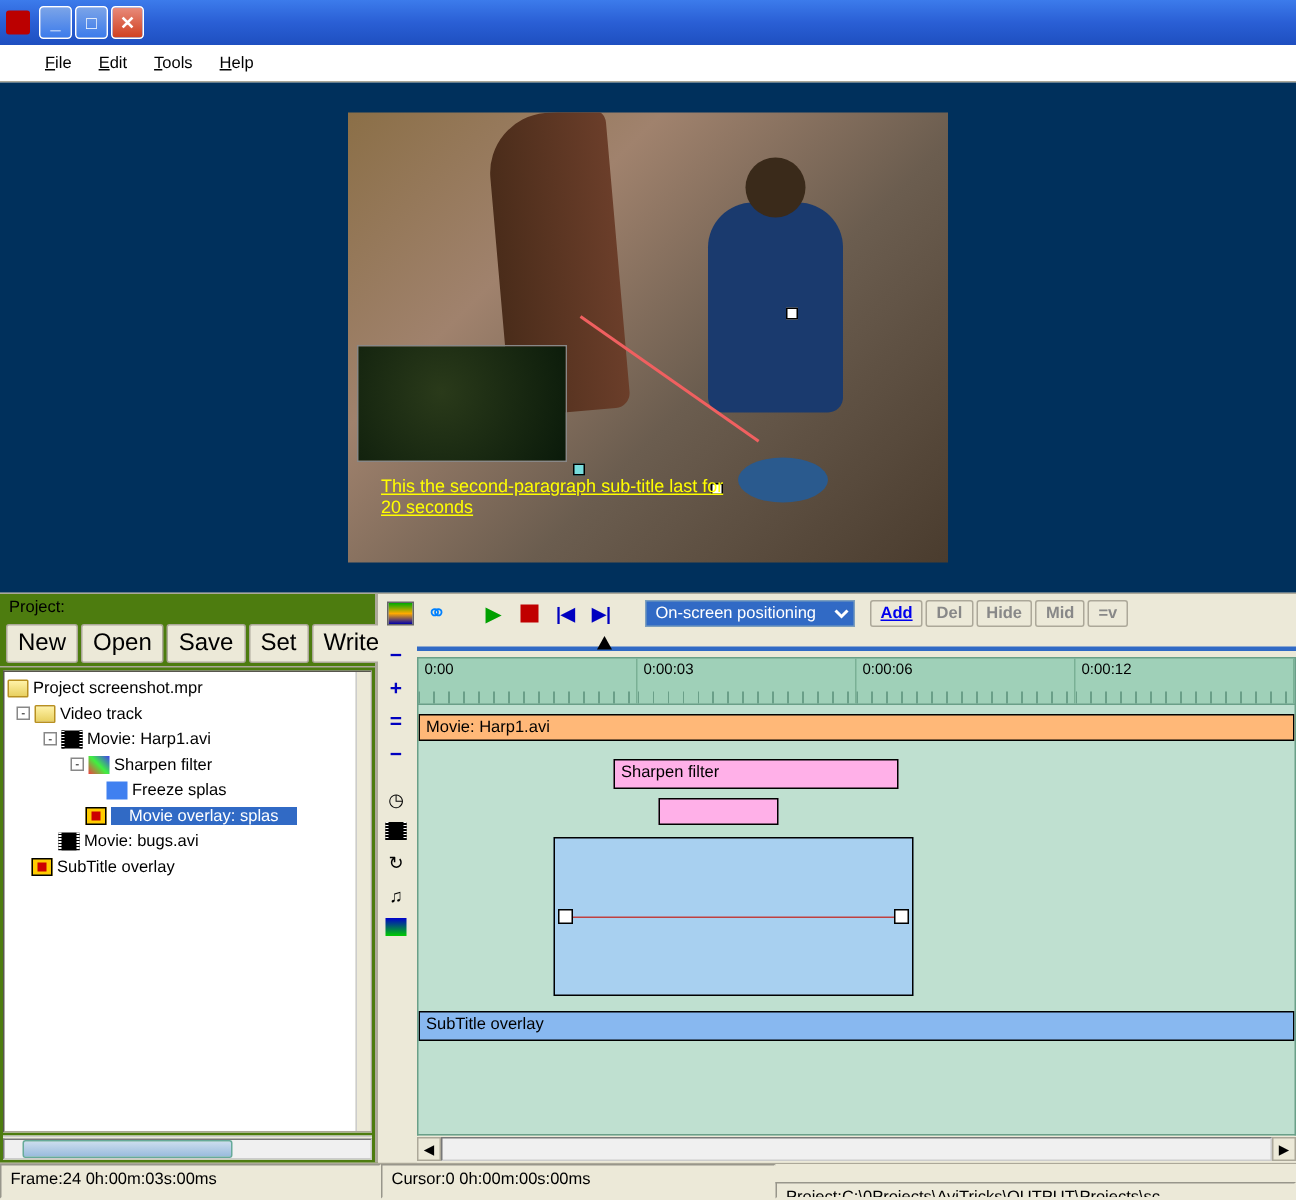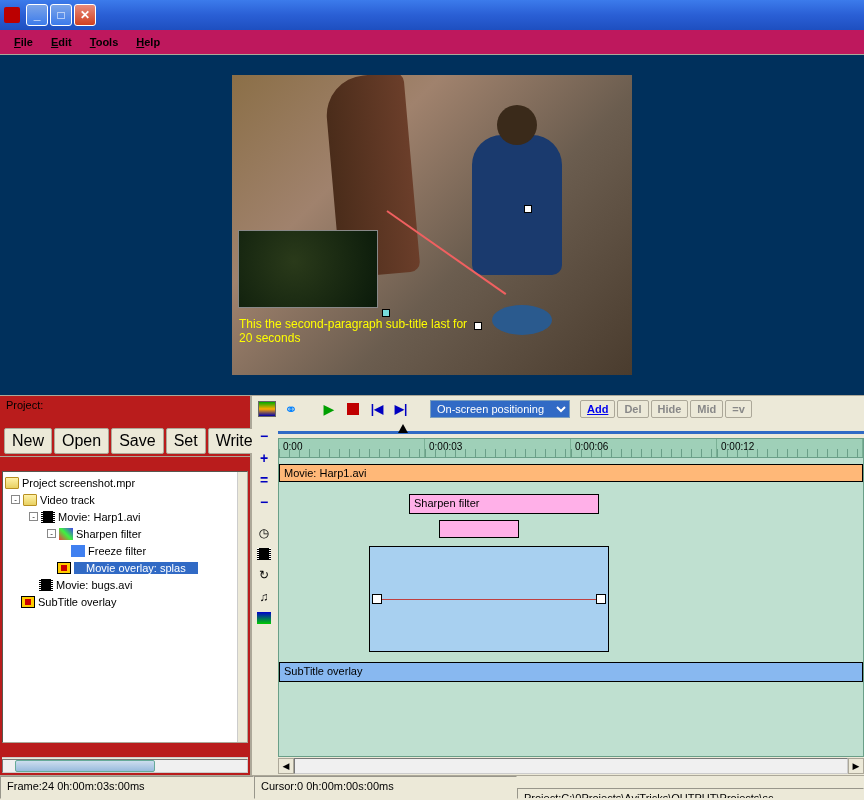--- a/index.html
+++ b/index.html
@@ -8,45 +8,45 @@
 
 .titlebar { height: 30px; background: linear-gradient(to bottom, #3c7beb 0%, #2a5fd5 50%, #1e4fc0 100%); display: flex; align-items: center; padding: 0 4px; color: white; font-weight: bold; font-size: 13px; }
 .titlebar-icon { width: 16px; height: 16px; background: #b00; border-radius: 2px; margin-right: 6px; }
 .titlebar-text { flex: 1; }
 .window-controls { display: flex; gap: 2px; }
 .win-btn { width: 22px; height: 22px; border: 1px solid #fff; border-radius: 3px; display: flex; align-items: center; justify-content: center; font-size: 12px; font-weight: bold; cursor: pointer; }
 .win-min, .win-max { background: linear-gradient(to bottom, #7ba4e8, #3c7beb); color: white; }
 .win-close { background: linear-gradient(to bottom, #e88b7b, #d04020); color: white; }
 
 
-.menubar { height: 25px; background: #be185d; border-bottom: 1px solid #aca899; display: flex; align-items: center; padding: 0 6px; gap: 2px; font-weight: bold; }
+.menubar { height: 25px; background: #ffffff; border-bottom: 1px solid #aca899; display: flex; align-items: center; padding: 0 22px; gap: 2px; }
 .menu-item { padding: 3px 8px; cursor: pointer; }
 .menu-item u { text-decoration: underline; }
 
 
 .preview-area { height: 340px; background: #00305c; display: flex; align-items: center; justify-content: center; position: relative; }
 .preview-video { width: 400px; height: 300px; background: linear-gradient(135deg, #8b6f47 0%, #a0826d 30%, #6b5d4f 60%, #4a3c2e 100%); position: relative; overflow: hidden; }
 .harp-shape { position: absolute; left: 100px; top: 0; width: 80px; height: 200px; background: linear-gradient(90deg, #4a2c1a, #6b3e2a); transform: rotate(-5deg); border-radius: 40px 10px 10px 10px; }
 .person-shape { position: absolute; right: 70px; top: 60px; width: 90px; height: 140px; background: #1a3a6e; border-radius: 30px 30px 10px 10px; }
 .head-shape { position: absolute; right: 95px; top: 30px; width: 40px; height: 40px; background: #3a2a1a; border-radius: 20px; }
 .stool-shape { position: absolute; right: 80px; bottom: 40px; width: 60px; height: 30px; background: #2a5a8e; border-radius: 50%; }
 .overlay-pip { position: absolute; left: 6px; top: 155px; width: 140px; height: 78px; background: #0a1a0a; border: 1px solid #888; }
 .overlay-pip-inner { width: 100%; height: 100%; background: radial-gradient(circle at 40% 40%, #2a3a1a, #0a1a0a); }
-.subtitle-text { position: absolute; left: 7px; bottom: 30px; color: #ffff00; font-size: 12px; font-family: Arial; line-height: 14px; }
+.subtitle-text { position: absolute; left: 22px; bottom: 30px; color: #ffff00; font-size: 12px; font-family: Arial; line-height: 14px; text-decoration: underline; }
 .handle { position: absolute; width: 8px; height: 8px; background: white; border: 1px solid #000; }
 .handle1 { right: 100px; top: 130px; }
 .handle2 { left: 150px; bottom: 58px; background: #7dd; }
 .handle3 { right: 150px; bottom: 45px; }
 .conn-line { position: absolute; left: 155px; top: 135px; width: 145px; height: 2px; background: #f06060; transform: rotate(35deg); transform-origin: left; }
 
 
 .main-split { display: flex; height: 380px; border-top: 1px solid #aca899; }
 
 
-.project-panel { width: 252px; background: #b91c1c; border-right: 2px solid #aca899; display: flex; flex-direction: column; gap: 12px; }
+.project-panel { width: 252px; background: #4d7c0f; border-right: 2px solid #aca899; display: flex; flex-direction: column; }
 .project-header { padding: 3px 6px; font-size: 11px; }
 .project-toolbar { display: flex; gap: 2px; padding: 2px 4px; border-bottom: 1px solid #aca899; }
 .proj-btn { padding: 3px 7px; border: 1px solid #aca899; background: #ece9d8; cursor: pointer; font-size: 16px; border-radius: 2px; }
 .tree-area { flex: 1; background: white; border: 1px inset #aca899; margin: 2px; overflow: hidden; position: relative; }
 .tree-scroll-right { position: absolute; right: 0; top: 0; width: 10px; height: 100%; background: #ece9d8; border-left: 1px solid #ccc; }
 .tree { padding: 2px; }
 .tree-node { display: flex; align-items: center; height: 17px; white-space: nowrap; cursor: pointer; }
 .tree-indent { display: inline-block; }
 .tree-expander { width: 9px; height: 9px; border: 1px solid #888; background: white; display: inline-flex; align-items: center; justify-content: center; font-size: 8px; margin-right: 3px; line-height: 7px; cursor: pointer; }
 .tree-icon { width: 14px; height: 12px; margin-right: 3px; display: inline-block; }
@@ -82,21 +82,21 @@
 .zoom-col { position: absolute; left: 4px; top: 32px; width: 16px; display: flex; flex-direction: column; gap: 6px; align-items: center; font-size: 14px; font-weight: bold; color: #0000c0; }
 .zoom-col span { cursor: pointer; }
 
 .side-icons { position: absolute; left: 2px; top: 130px; width: 20px; display: flex; flex-direction: column; gap: 8px; align-items: center; }
 .side-icons span { width: 16px; height: 14px; cursor: pointer; display: flex; align-items: center; justify-content: center; font-size: 12px; }
 
 .ruler-row { margin-left: 26px; margin-top: 6px; height: 10px; position: relative; }
 .ruler-bar { height: 3px; background: #316ac5; margin-top: 3px; }
 .cue-triangle { position: absolute; left: 120px; top: -4px; width: 0; height: 0; border-left: 5px solid transparent; border-right: 5px solid transparent; border-bottom: 9px solid #000; }
 
-.time-ruler { margin-left: 26px; height: 20px; background: #9fd0b8; border: 1px solid #6a9f88; display: flex; position: relative; }
+.time-ruler { margin-left: 26px; height: 32px; background: #9fd0b8; border: 1px solid #6a9f88; display: flex; position: relative; }
 .time-tick { flex: 1; border-right: 1px solid #7ab095; padding: 2px 4px; font-size: 10px; position: relative; }
 .time-tick::after { content: ''; position: absolute; bottom: 0; left: 0; right: 0; height: 8px; background: repeating-linear-gradient(90deg, #6a9f88 0, #6a9f88 1px, transparent 1px, transparent 10px); }
 
 .tracks-area { margin-left: 26px; flex: 1; background: #bfe0d0; border: 1px solid #6a9f88; border-top: none; position: relative; overflow: hidden; }
 .track-clip { position: absolute; border: 1px solid #000; font-size: 11px; padding: 2px 4px; cursor: pointer; }
 .clip-movie { left: 0; top: 6px; right: 0; height: 18px; background: #ffb878; }
 .clip-sharpen { left: 130px; top: 36px; width: 190px; height: 20px; background: #ffb0e8; }
 .clip-freeze { left: 160px; top: 62px; width: 80px; height: 18px; background: #ffb0e8; }
 .clip-overlay { left: 90px; top: 88px; width: 240px; height: 106px; background: #a8d0f0; }
 .clip-overlay-line { position: absolute; left: 6px; right: 6px; top: 50%; height: 1px; background: #c04040; }
@@ -186,21 +186,21 @@
         </div>
         <div class="tree-node">
           <span class="tree-indent" style="width:42px"></span>
           <span class="tree-expander">-</span>
           <span class="tree-icon filter-icon"></span>
           <span class="tree-label">Sharpen filter</span>
         </div>
         <div class="tree-node">
           <span class="tree-indent" style="width:66px"></span>
           <span class="tree-icon freeze-icon"></span>
-          <span class="tree-label">Freeze filter</span>
+          <span class="tree-label">Freeze splas</span>
         </div>
         <div class="tree-node">
           <span class="tree-indent" style="width:52px"></span>
           <span class="tree-icon overlay-icon"></span>
           <span class="tree-label selected">Movie overlay: splas</span>
         </div>
         <div class="tree-node">
           <span class="tree-indent" style="width:34px"></span>
           <span class="tree-icon film-icon"></span>
           <span class="tree-label">Movie: bugs.avi</span>

